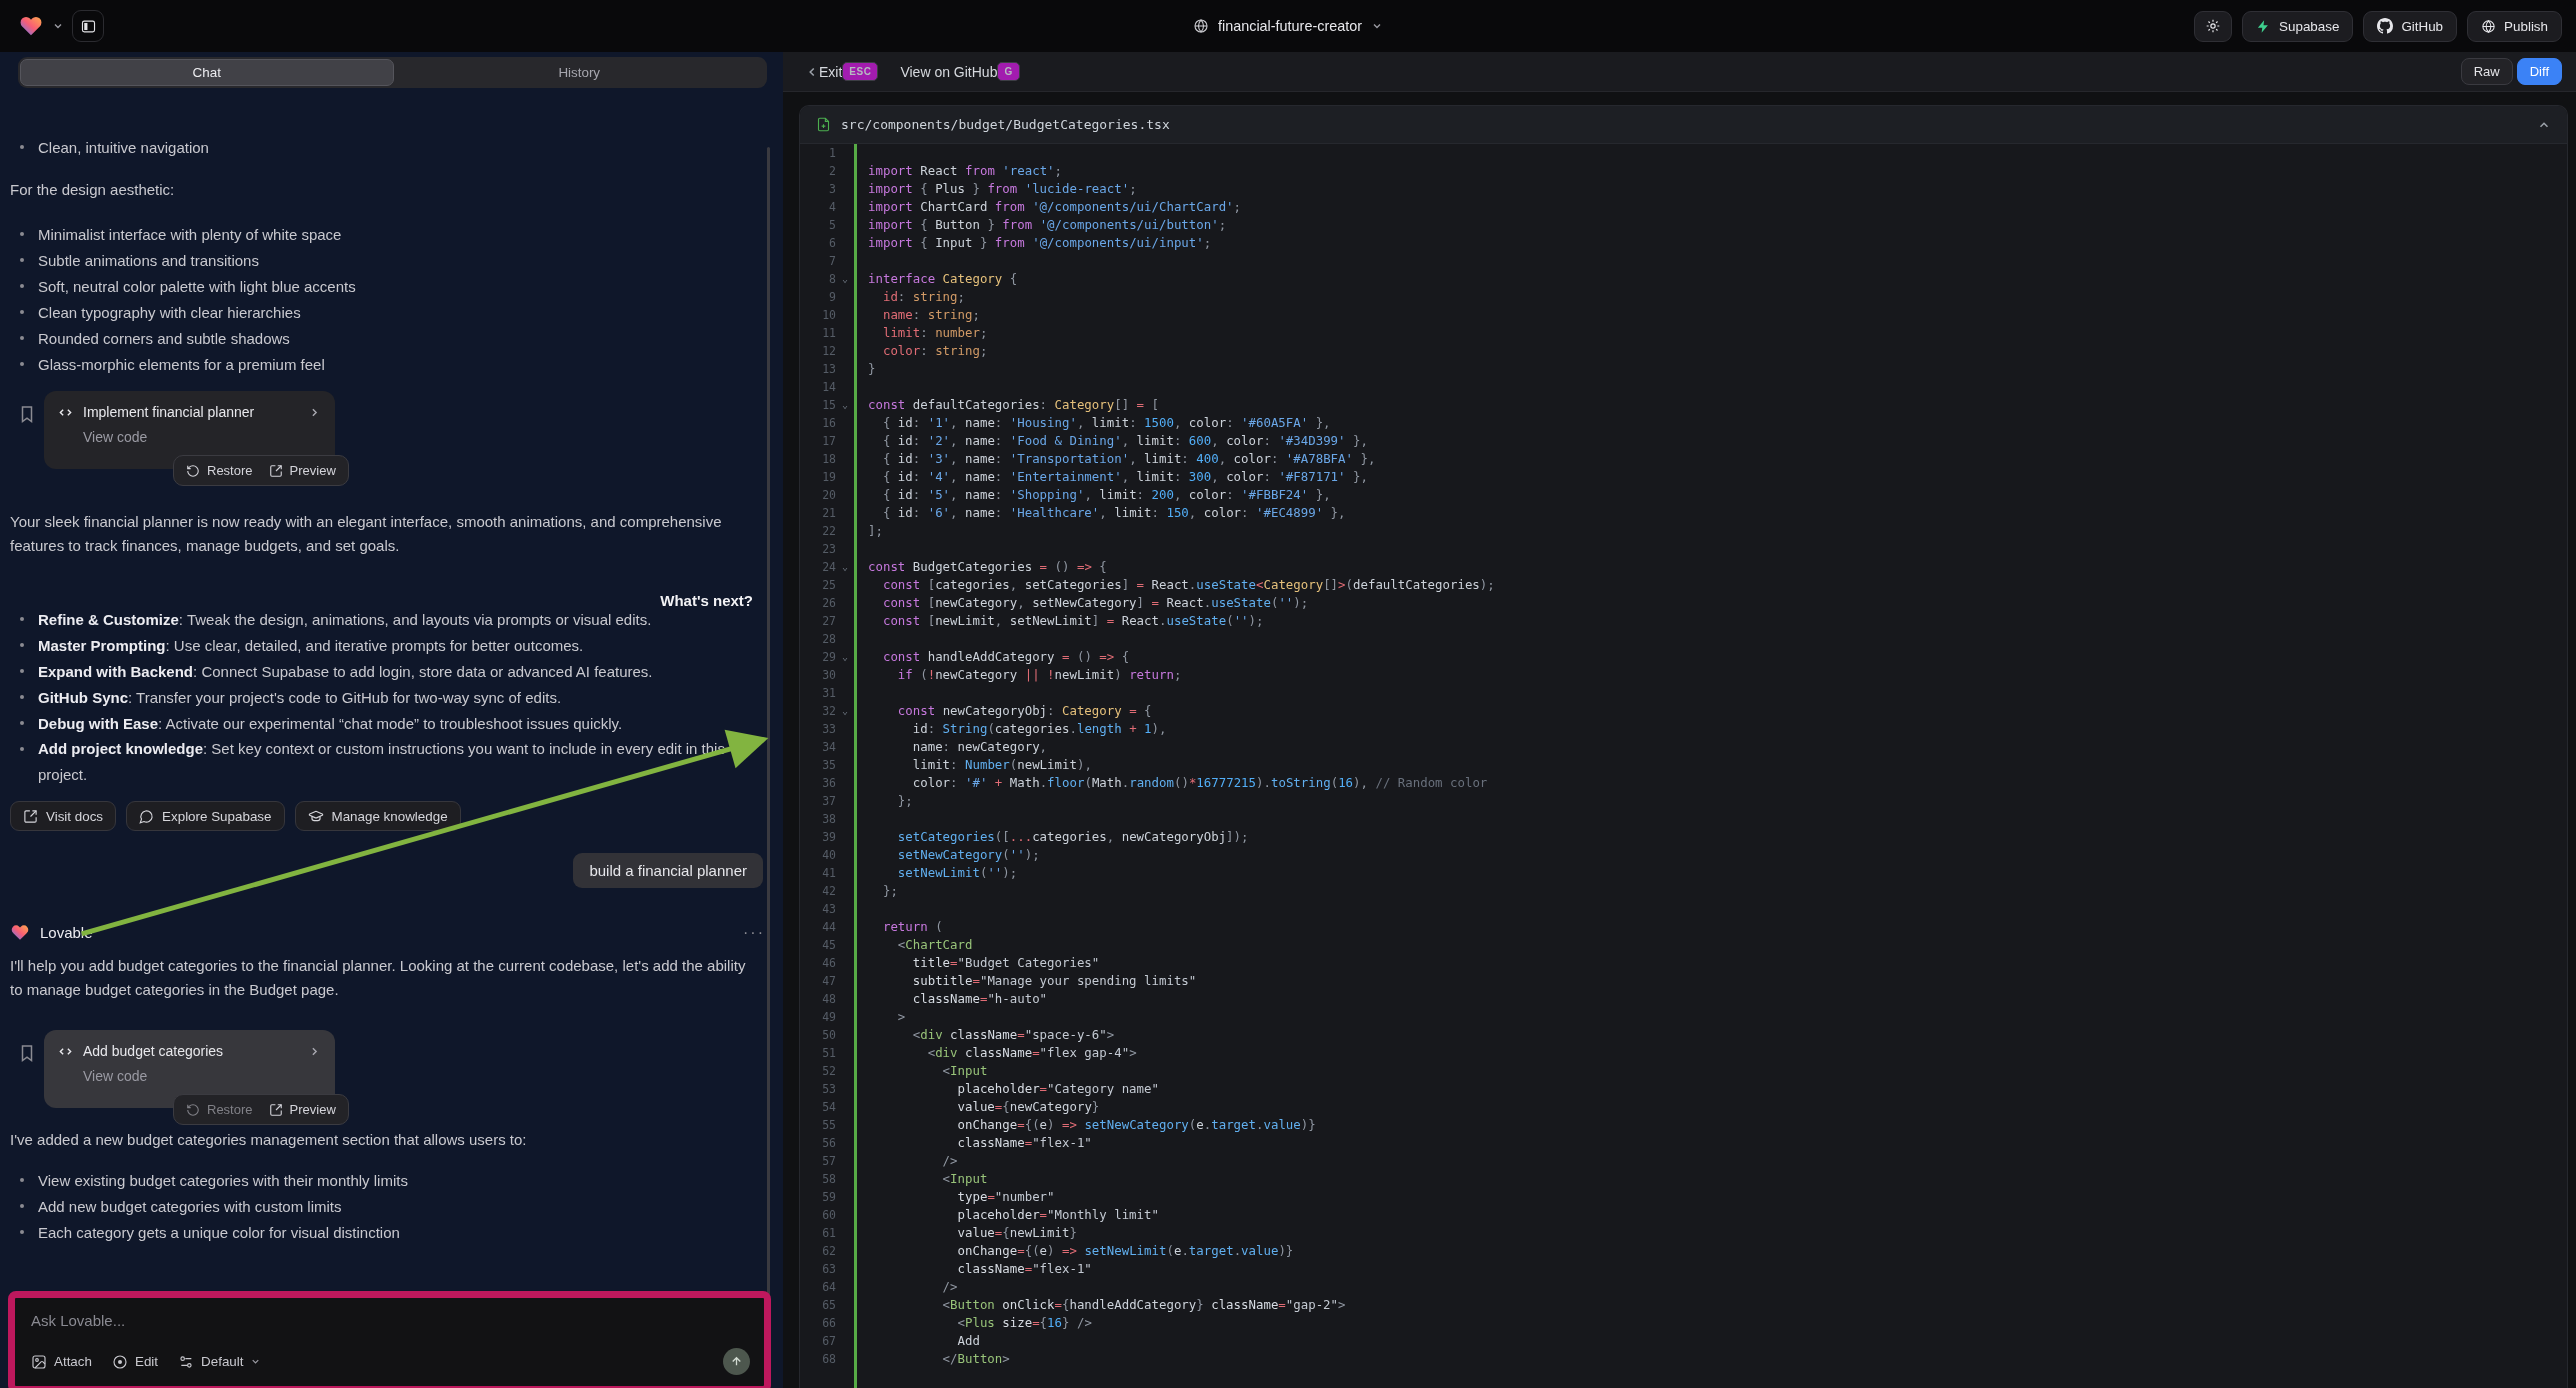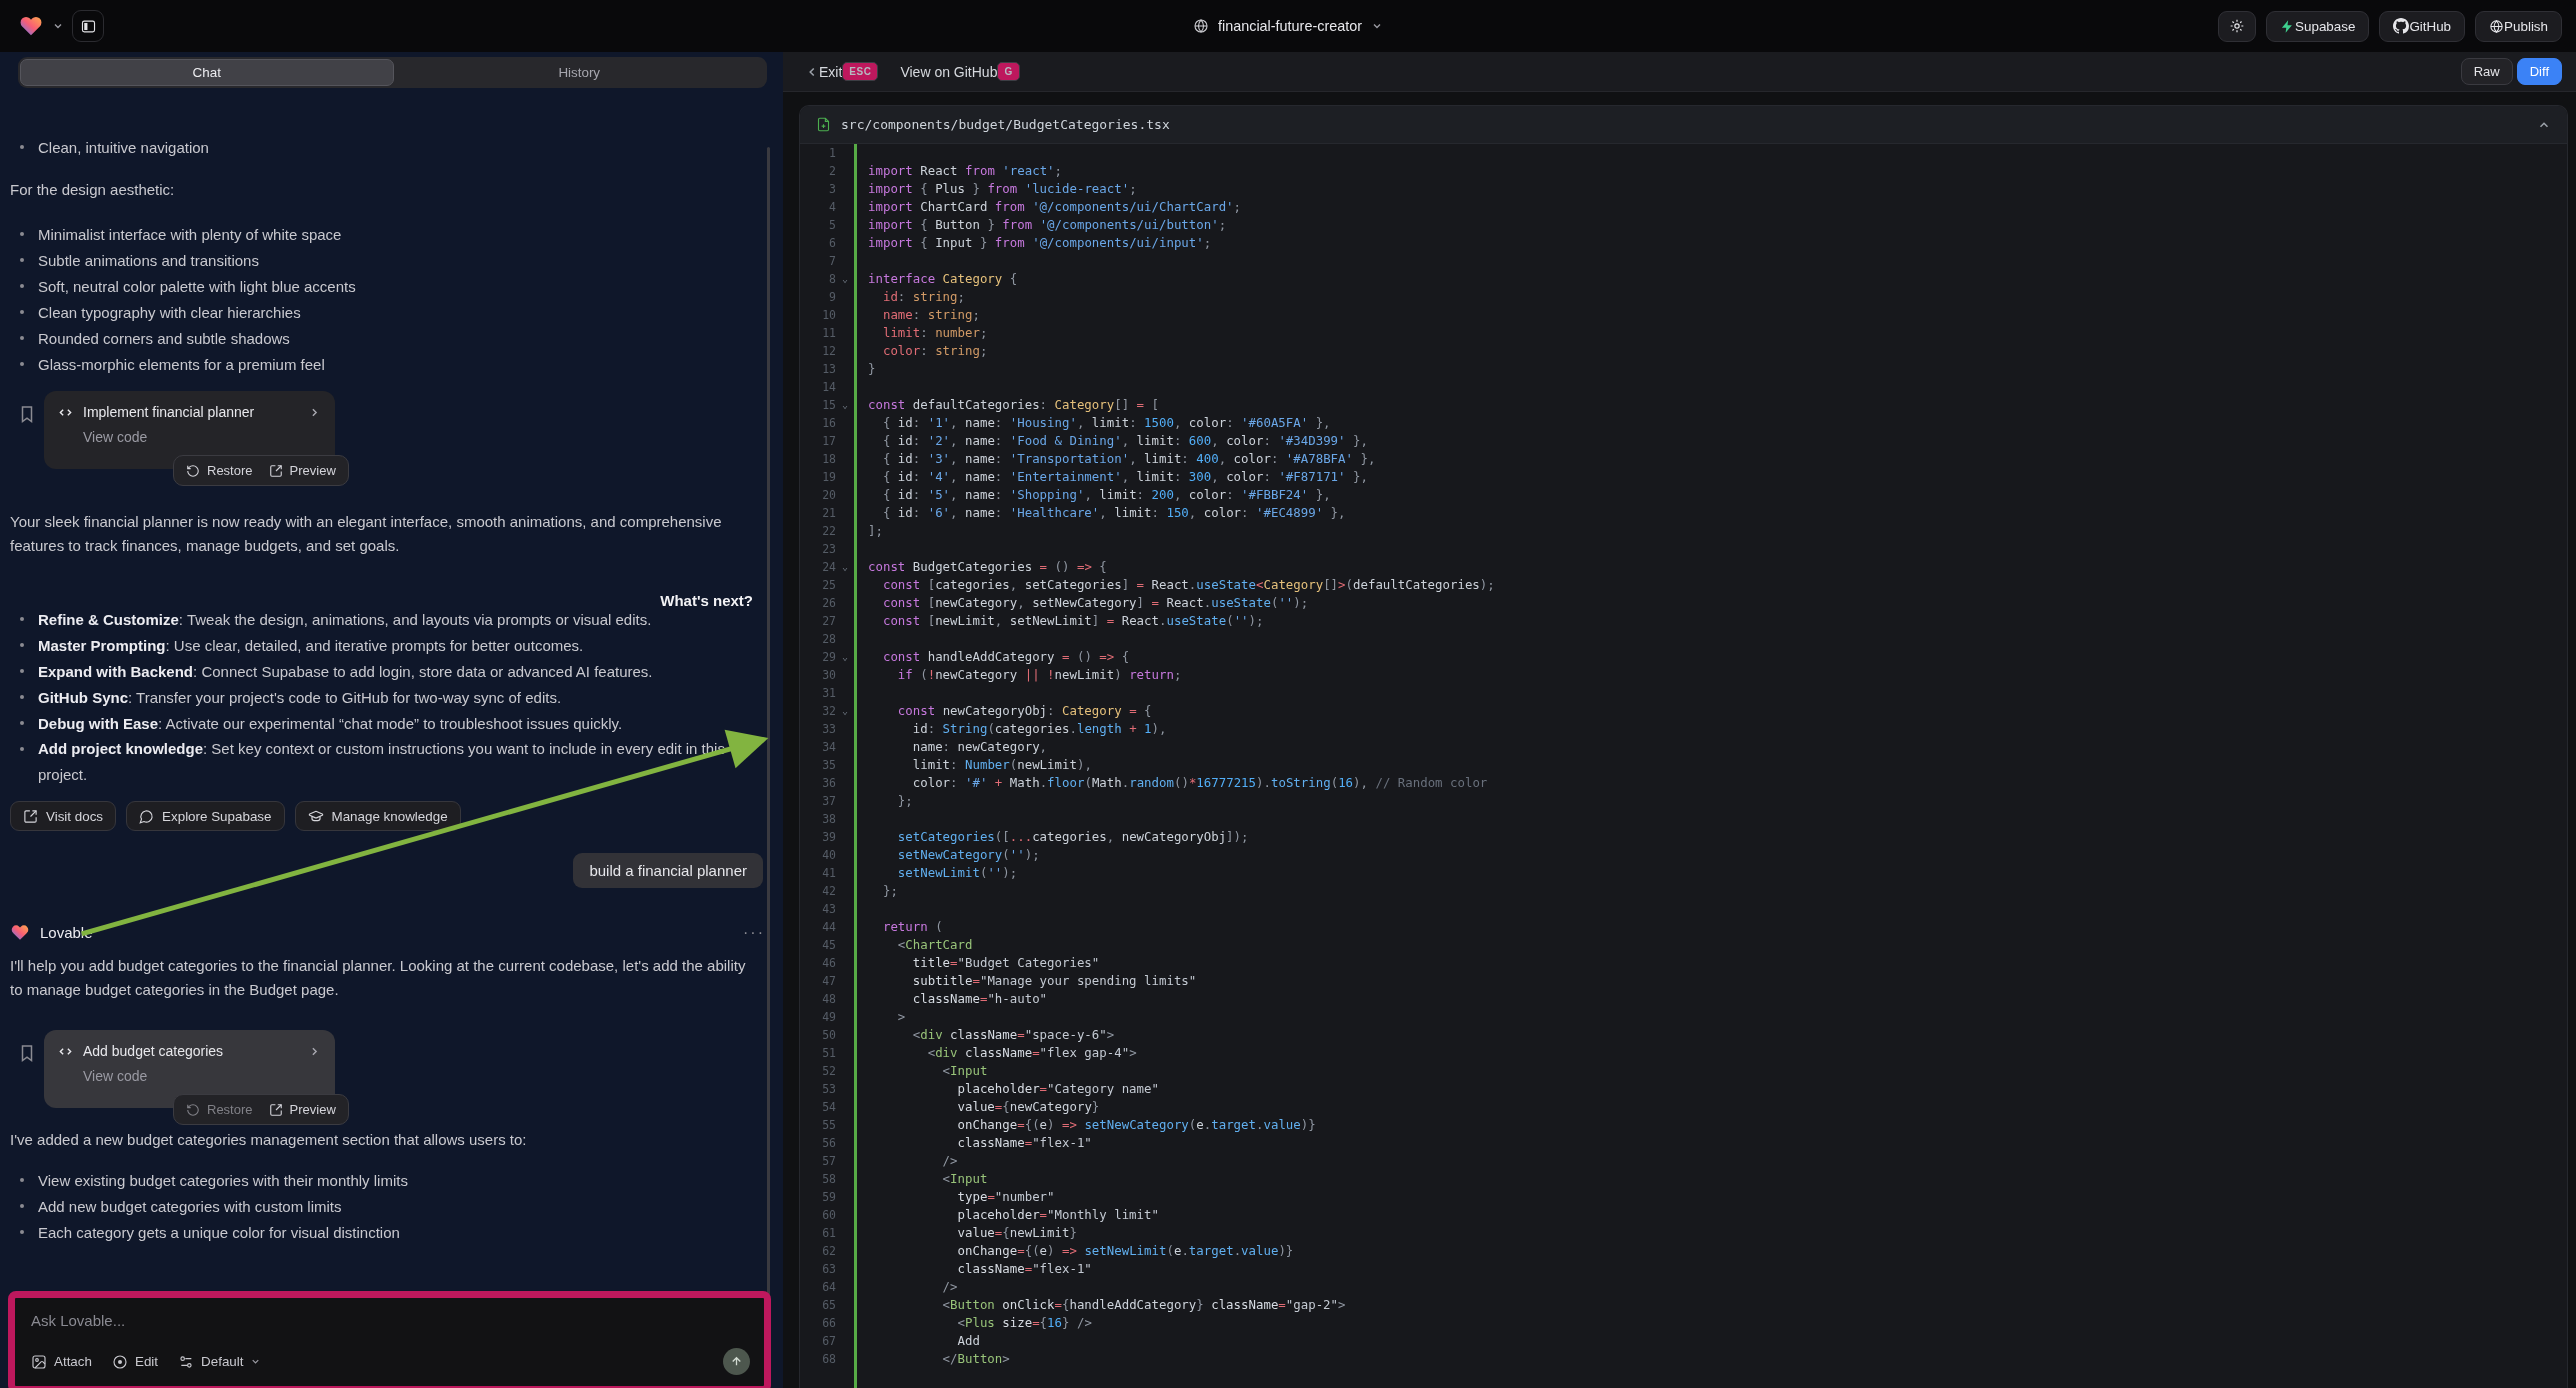--- a/index.html
+++ b/index.html
@@ -9,21 +9,21 @@
   svg{display:block;}
   .ic{display:inline-flex;align-items:center;justify-content:center;flex:none;}
 
   
   #header{position:absolute;left:0;top:0;right:0;height:52px;background:#09090b;display:flex;align-items:center;}
   #header-left{position:absolute;left:18px;top:0;height:52px;display:flex;align-items:center;gap:8px;}
   #panel-btn{width:32px;height:32px;border:1px solid #2b2b30;border-radius:9px;background:transparent;
              display:flex;align-items:center;justify-content:center;color:#e4e4e8;cursor:pointer;}
   #header-center{position:absolute;left:50%;top:0;transform:translateX(-50%);height:52px;display:flex;align-items:center;gap:9px;color:#e8e8ec;font-size:14.4px;}
   #header-right{position:absolute;right:14px;top:0;height:52px;display:flex;align-items:center;gap:10px;}
-  .hbtn{height:31px;display:flex;align-items:center;padding:0 13px;border-radius:9px;
+  .hbtn{height:31px;display:flex;align-items:center;gap:8px;padding:0 13px;border-radius:9px;
         background:#1c1c20;border:1px solid #2f2f35;color:#e6e6ea;font-size:13.4px;cursor:pointer;}
   .hbtn.icon-only{padding:0 10px;}
 
   
   #chat-panel{position:absolute;left:0;top:52px;width:783px;bottom:0;background:#0f172a;}
   #tabbar{position:absolute;left:18px;top:5px;width:749px;height:31px;background:#28282c;border-radius:9px;
           display:flex;padding:2px;}
   .tab{flex:1;display:flex;align-items:center;justify-content:center;font-size:13.4px;color:#a6a6ae;border-radius:7px;cursor:pointer;}
   .tab.active{background:#414147;border:1px solid #55555c;color:#ececf0;}
   #chat-blocks{position:absolute;left:0;top:52px;right:0;bottom:0;}
@@ -69,21 +69,21 @@
   #send-btn{margin-left:auto;width:27px;height:27px;border-radius:50%;background:#4d574e;display:flex;align-items:center;justify-content:center;color:#d3dcd3;cursor:pointer;}
 
   
   #arrow-overlay{position:absolute;left:0;top:0;width:2576px;height:1388px;pointer-events:none;z-index:40;}
 
   
   #code-panel{position:absolute;left:783px;top:52px;right:0;bottom:0;background:#101113;}
   #code-toolbar{position:absolute;left:0;top:0;right:0;height:40px;background:#1a1b1f;border-bottom:1px solid #26272c;
                 display:flex;align-items:center;font-size:14px;color:#d6d9de;}
   .kbd{display:inline-flex;align-items:center;justify-content:center;height:19px;padding:0 6px;border:1px solid #3c3e44;
-       border-radius:5px;background:#be185d;color:#b6bac1;font-size:10px;font-weight:700;letter-spacing:0.5px;}
+       border-radius:5px;background:#a21caf;color:#b6bac1;font-size:10px;font-weight:700;letter-spacing:0.5px;}
   #tb-left{display:flex;align-items:center;gap:0;margin-left:22px;}
   #tb-right{margin-left:auto;margin-right:14px;display:flex;align-items:center;gap:4px;}
   .tbbtn{height:27px;display:flex;align-items:center;padding:0 12px;border-radius:8px;background:#232327;
          border:1px solid #3a3a40;color:#e4e4e8;font-size:13px;cursor:pointer;}
   .tbbtn.primary{background:#3b82f6;border-color:#3b82f6;color:#fff;}
   #code-card{position:absolute;left:16px;top:53px;right:8px;bottom:0;background:#17181c;border:1px solid #26282e;
              border-bottom:none;border-radius:10px 10px 0 0;overflow:hidden;}
   #code-header{height:38px;display:flex;align-items:center;padding:0 16px;background:#1d1f24;border-bottom:1px solid #26282e;gap:10px;}
   #file-path{font-family:"DejaVu Sans Mono",monospace;font-size:13px;color:#ced4db;}
   #collapse{margin-left:auto;color:#9aa0a8;cursor:pointer;}

